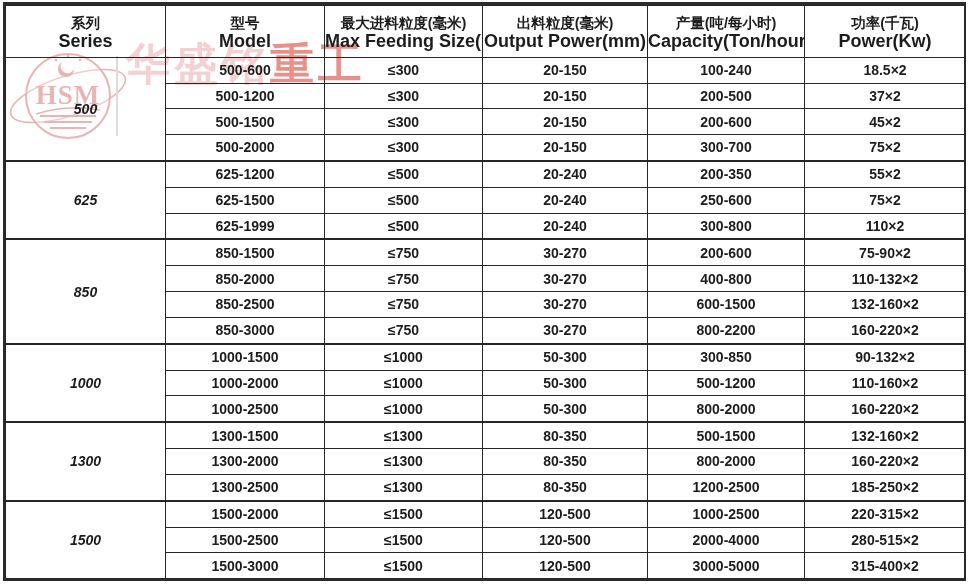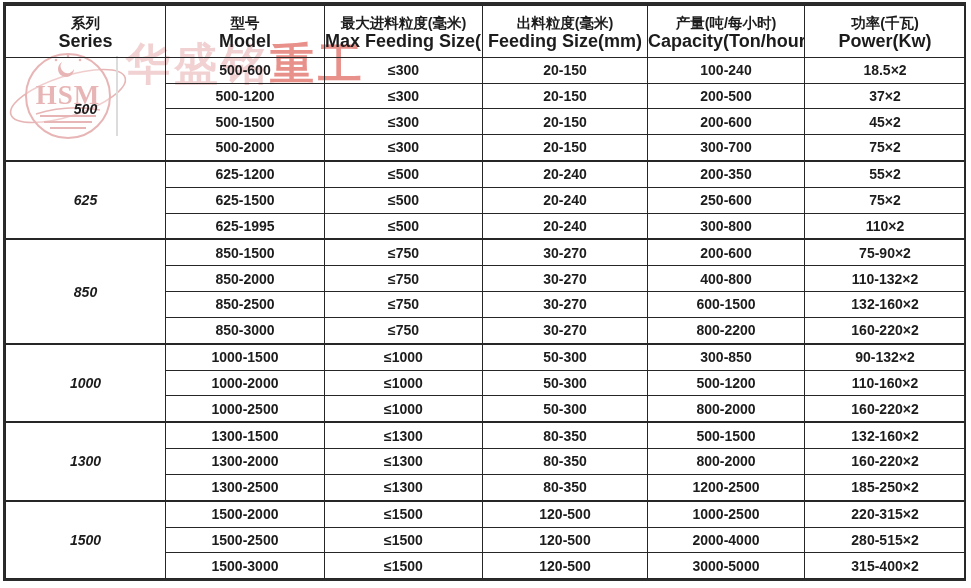--- a/index.html
+++ b/index.html
@@ -103,21 +103,21 @@
           <th>
             <div class="cn">型号</div>
             <div class="en">Model</div>
           </th>
           <th>
             <div class="cn">最大进料粒度(毫米)</div>
             <div class="en">Max Feeding Size(mm)</div>
           </th>
           <th>
             <div class="cn">出料粒度(毫米)</div>
-            <div class="en">Feeding Size(mm)</div>
+            <div class="en">Output Power(mm)</div>
           </th>
           <th>
             <div class="cn">产量(吨/每小时)</div>
             <div class="en">Capacity(Ton/hour)</div>
           </th>
           <th>
             <div class="cn">功率(千瓦)</div>
             <div class="en">Power(Kw)</div>
           </th>
         </tr>
@@ -161,21 +161,21 @@
             <td>55×2</td>
           </tr>
           <tr>
             <td>625-1500</td>
             <td>≤500</td>
             <td>20-240</td>
             <td>250-600</td>
             <td>75×2</td>
           </tr>
           <tr>
-            <td>625-1995</td>
+            <td>625-1999</td>
             <td>≤500</td>
             <td>20-240</td>
             <td>300-800</td>
             <td>110×2</td>
           </tr>
           <tr class="group-start">
             <td rowspan="4" class="series-cell">850</td>
             <td>850-1500</td>
             <td>≤750</td>
             <td>30-270</td>

